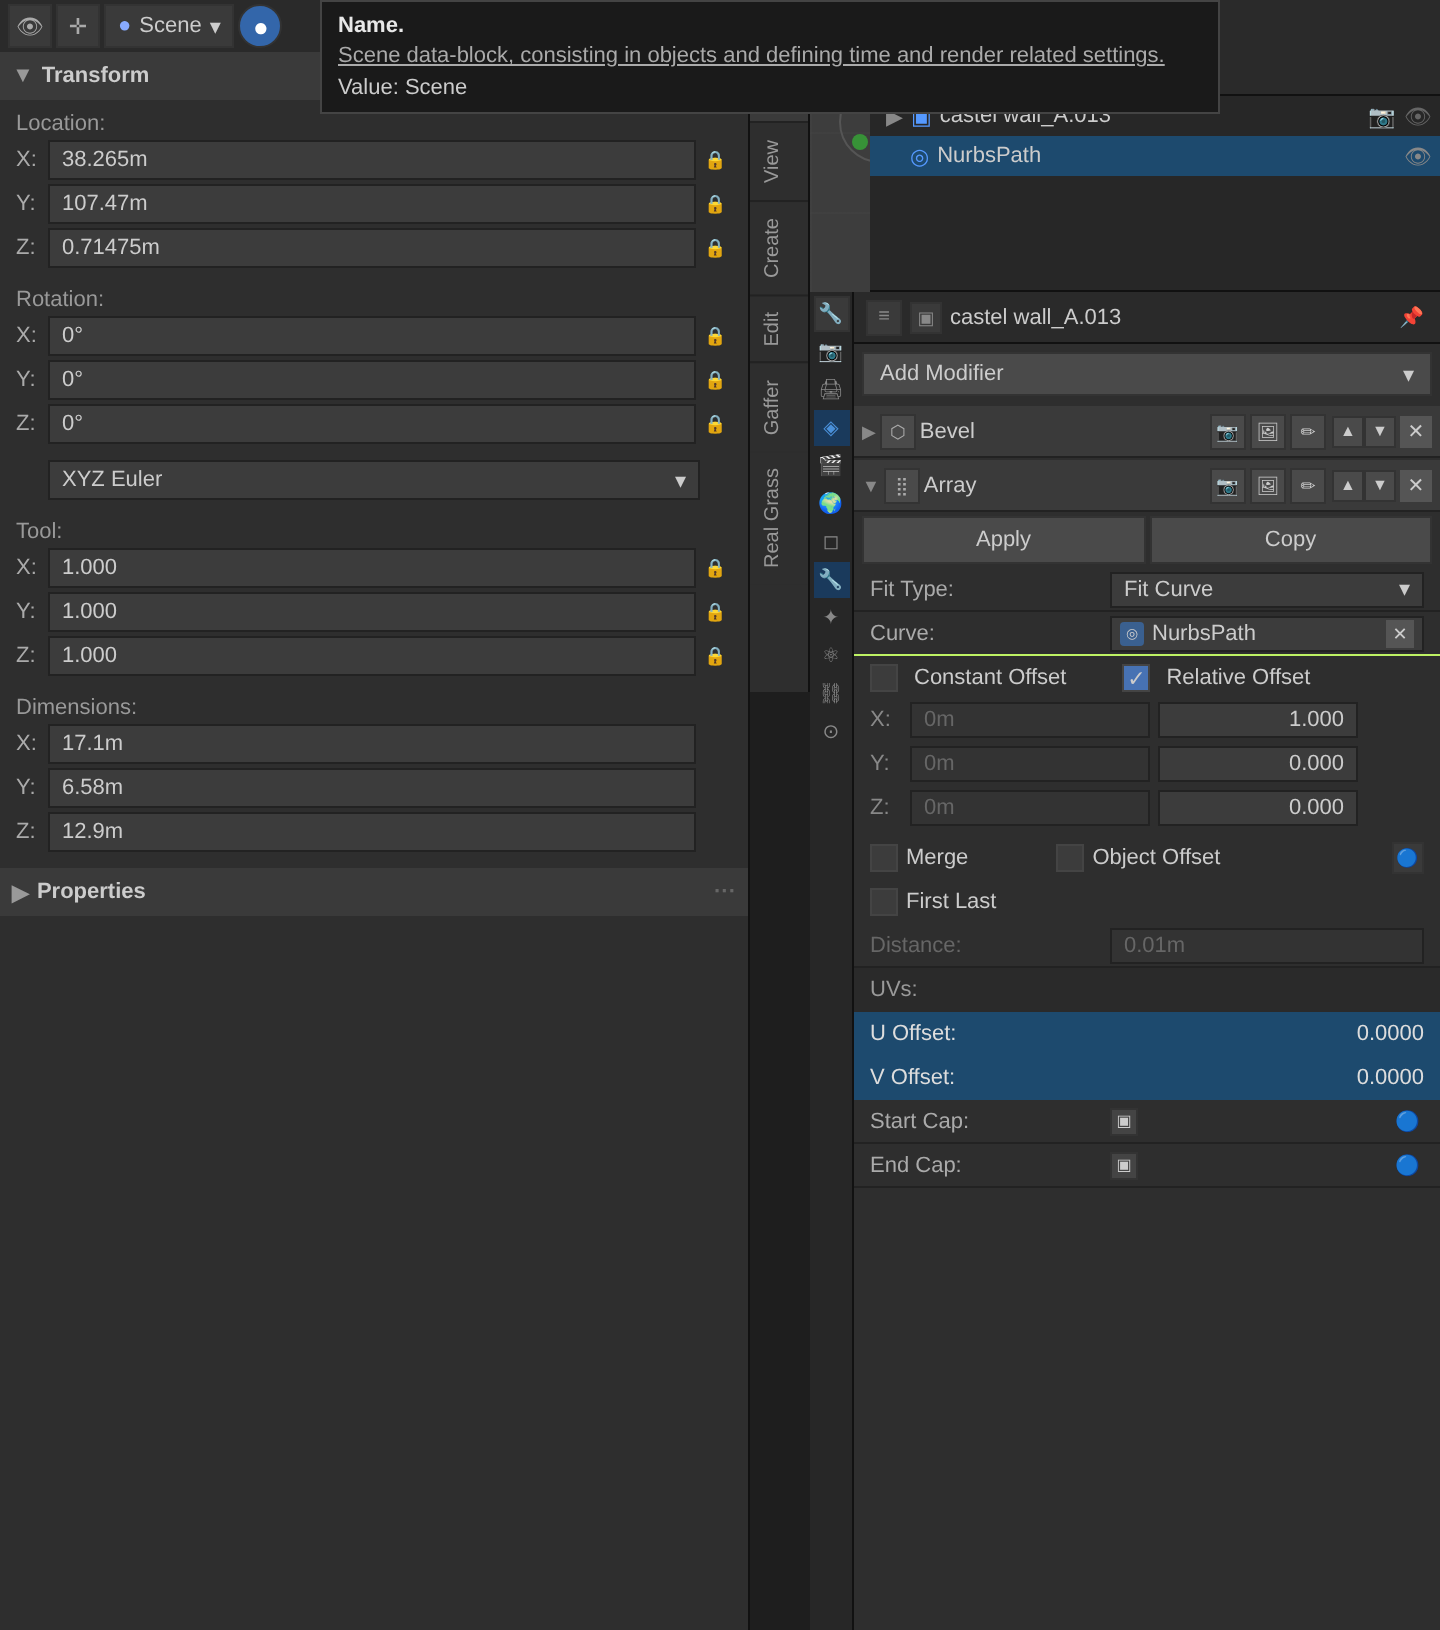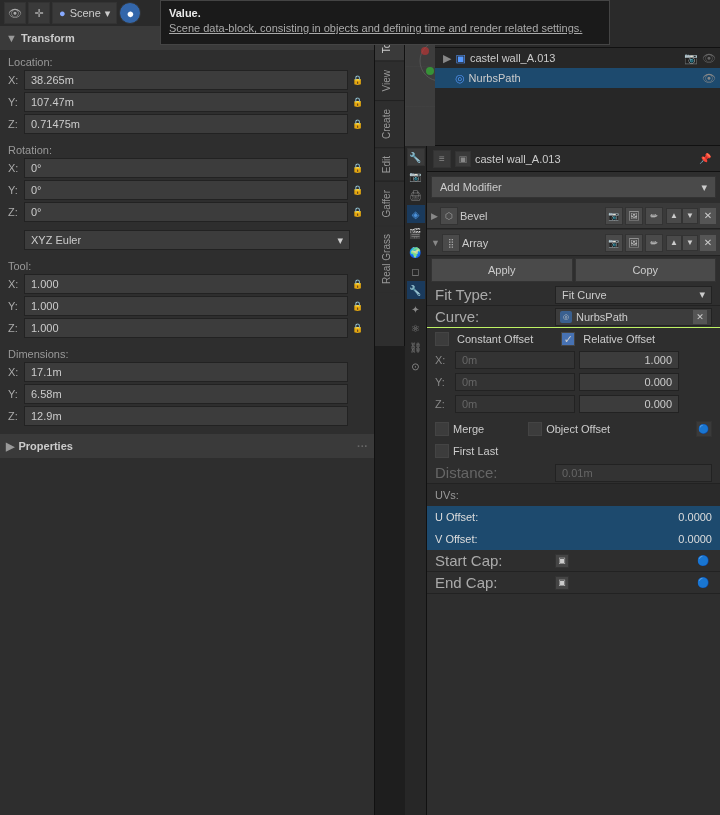--- a/index.html
+++ b/index.html
@@ -166,21 +166,21 @@
     .prop-row {
       display: flex;
       align-items: center;
       height: 22px;
       padding: 0 8px;
       border-bottom: 1px solid #222;
     }
     .prop-label {
       width: 120px;
       color: #aaa;
-      font-size: 15px;
+      font-size: 11px;
     }
     .prop-value {
       flex: 1;
       background: #3c3c3c;
       border: 1px solid #222;
       color: #ccc;
       height: 18px;
       display: flex;
       align-items: center;
       padding: 0 6px;
@@ -736,15 +736,19 @@
 
   <div class="cap-row">
     <span class="prop-label">End Cap:</span>
     <div style="width:14px;height:14px;background:#444;border:1px solid #333;margin-right:4px;display:flex;align-items:center;justify-content:center;font-size:8px;">▣</div>
     <div style="margin-left:auto;width:16px;height:16px;display:flex;align-items:center;justify-content:center;color:#888;font-size:10px;">🔵</div>
   </div>
 
 </div>
 
 <div class="tooltip-box">
-  <div class="tooltip-title">Value.</div>
+  <div class="tooltip-title">Name.</div>
   <div class="tooltip-desc">Scene data-block, consisting in objects and defining time and render related settings.</div>
+  <div>
+    <span>Value:</span>
+    <span>Scene</span>
+  </div>
 </div>
 
 </body></html>

